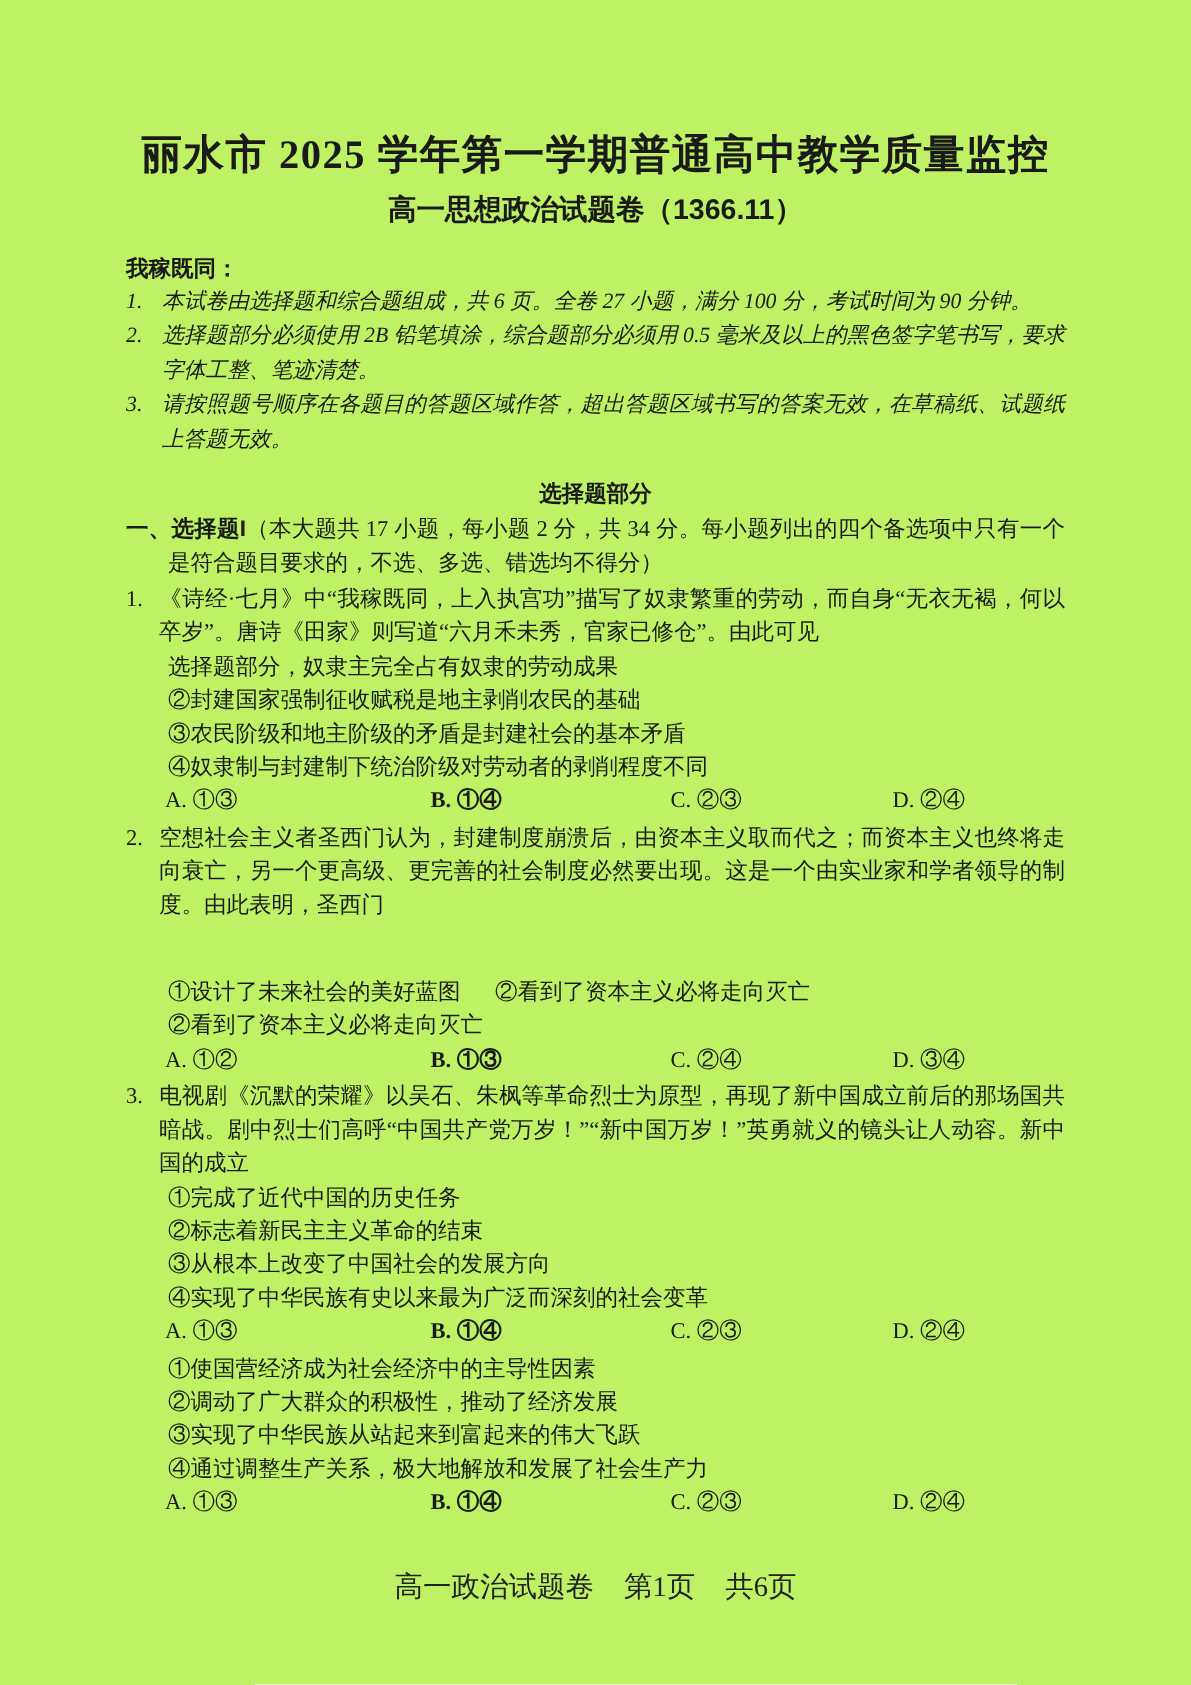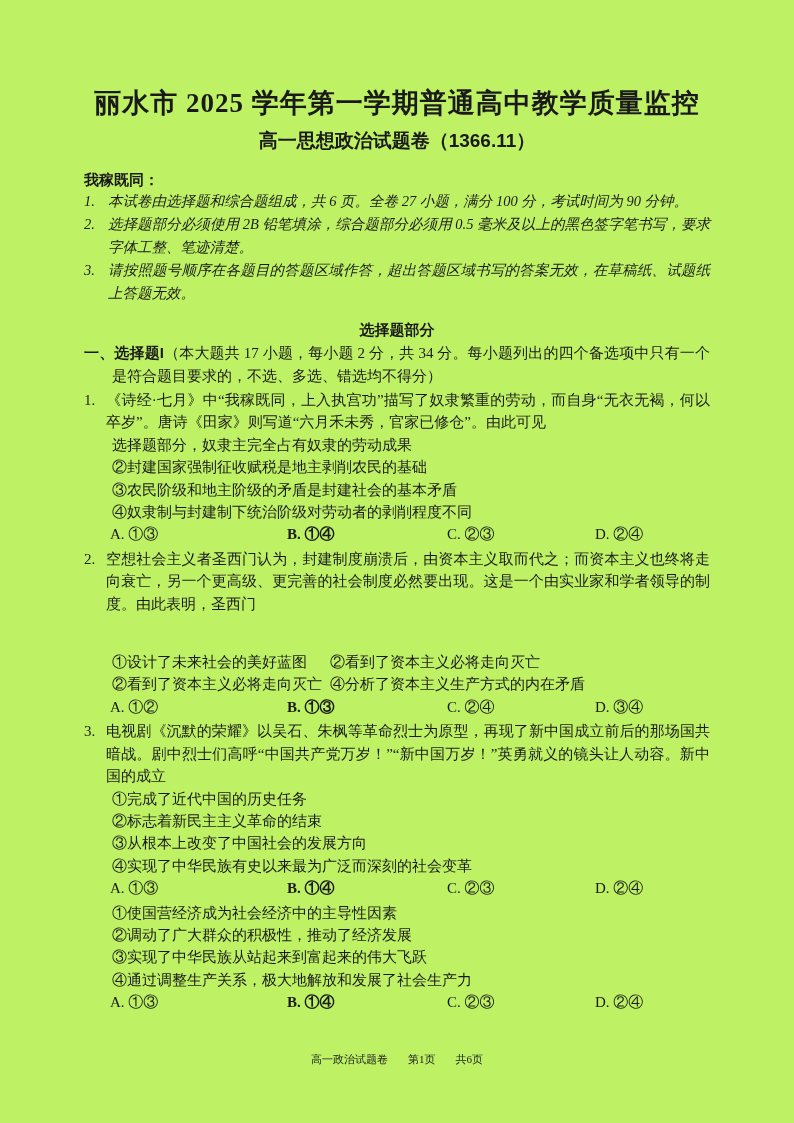--- a/index.html
+++ b/index.html
@@ -60,21 +60,21 @@
   .subs { padding-left: 28px; }
   .subs.twocol { display: grid; grid-template-columns: 218px auto; margin-top: 36px; }
   .sub-option { text-align: left; }
   .choices { display: flex; padding-left: 26px; }
   .choice-a { width: 177px; }
   .choice-b { width: 160px; font-weight: bold; }
   .choice-c { width: 148px; }
   .choice-d { flex: 0 0 auto; }
   .footer {
     position: absolute; left: 0; top: 1050px; width: 100%;
-    text-align: center; font-size: 11px; line-height: 18px;
+    text-align: center; font-size: 19px; line-height: 18px;
     color: #222;
   }
   .footer span { margin: 0 10px; }
 </style>
 </head>
 <body>
 
 <div class="page">
 
   <h1 class="title">丽水市 2025 学年第一学期普通高中教学质量监控</h1>
@@ -115,21 +115,20 @@
       <span class="choice-d">D. ②④</span>
     </div>
   </div>
 
   <div class="question">
     <div class="q-stem"><span class="q-num">2.</span><span>空想社会主义者圣西门认为，封建制度崩溃后，由资本主义取而代之；而资本主义也终将走向衰亡，另一个更高级、更完善的社会制度必然要出现。这是一个由实业家和学者领导的制度。由此表明，圣西门</span></div>
     <div class="subs twocol">
       <div class="sub-option">①设计了未来社会的美好蓝图</div>
       <div class="sub-option">②看到了资本主义必将走向灭亡</div>
       <div class="sub-option">②看到了资本主义必将走向灭亡</div>
-      <div class="sub-option">④分析了资本主义生产方式的内在矛盾</div>
     </div>
     <div class="choices">
       <span class="choice-a">A. ①②</span>
       <span class="choice-b">B. ①③</span>
       <span class="choice-c">C. ②④</span>
       <span class="choice-d">D. ③④</span>
     </div>
   </div>
 
   <div class="question">

